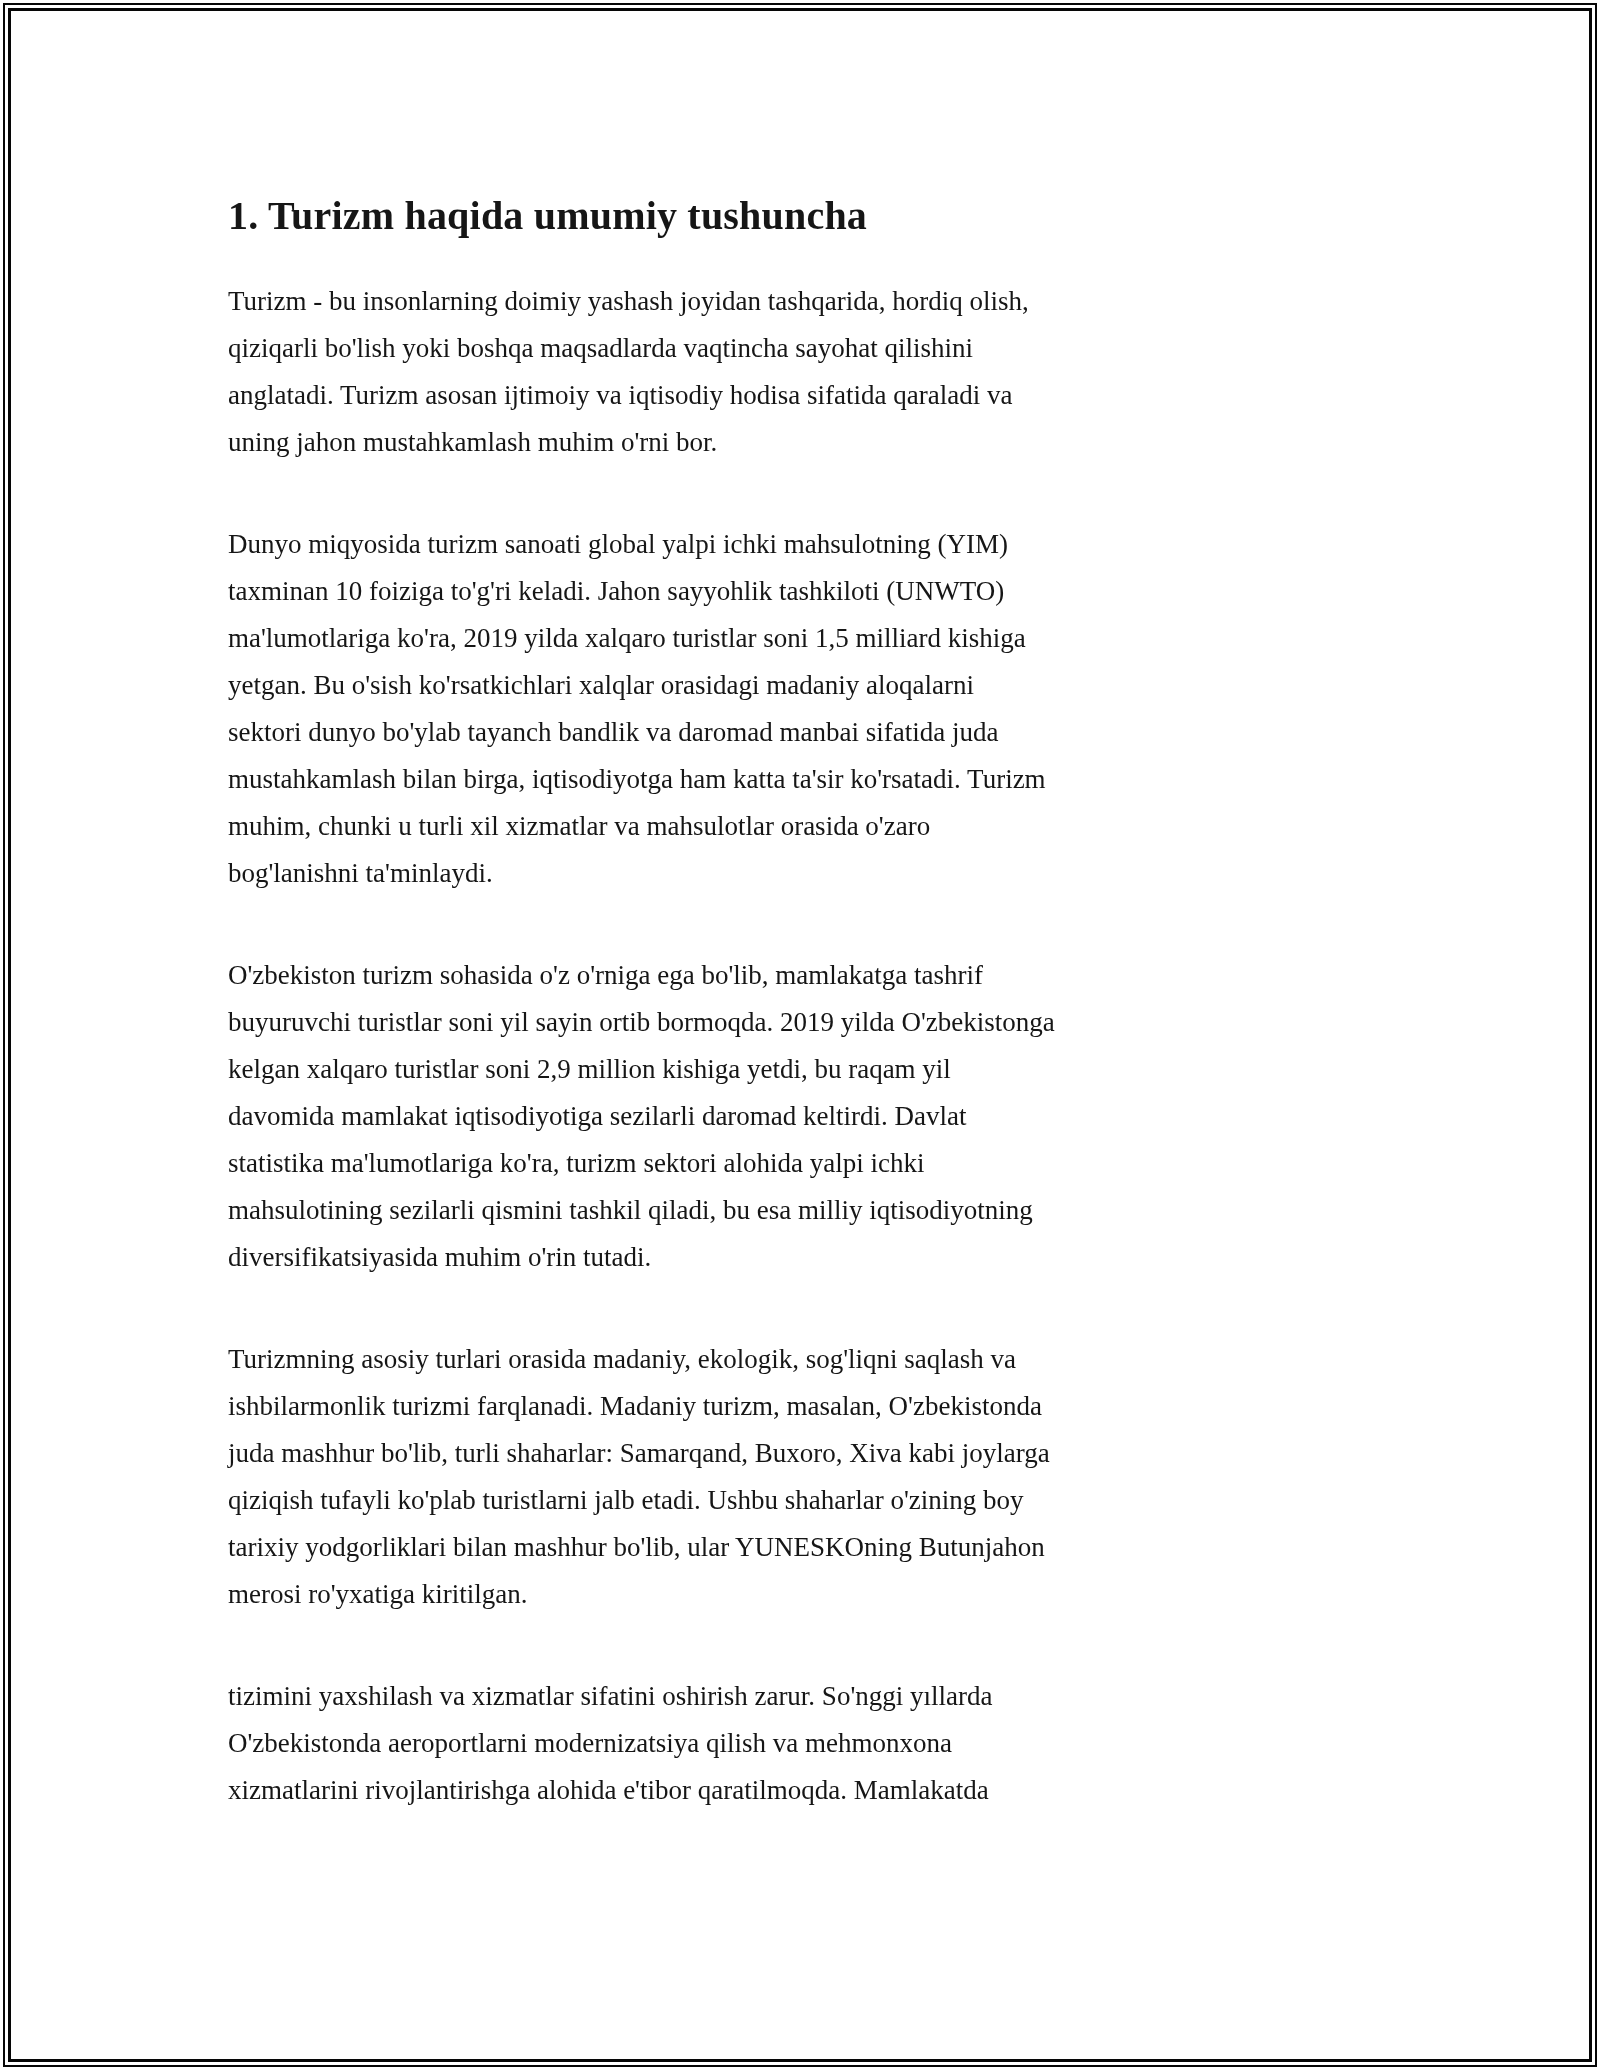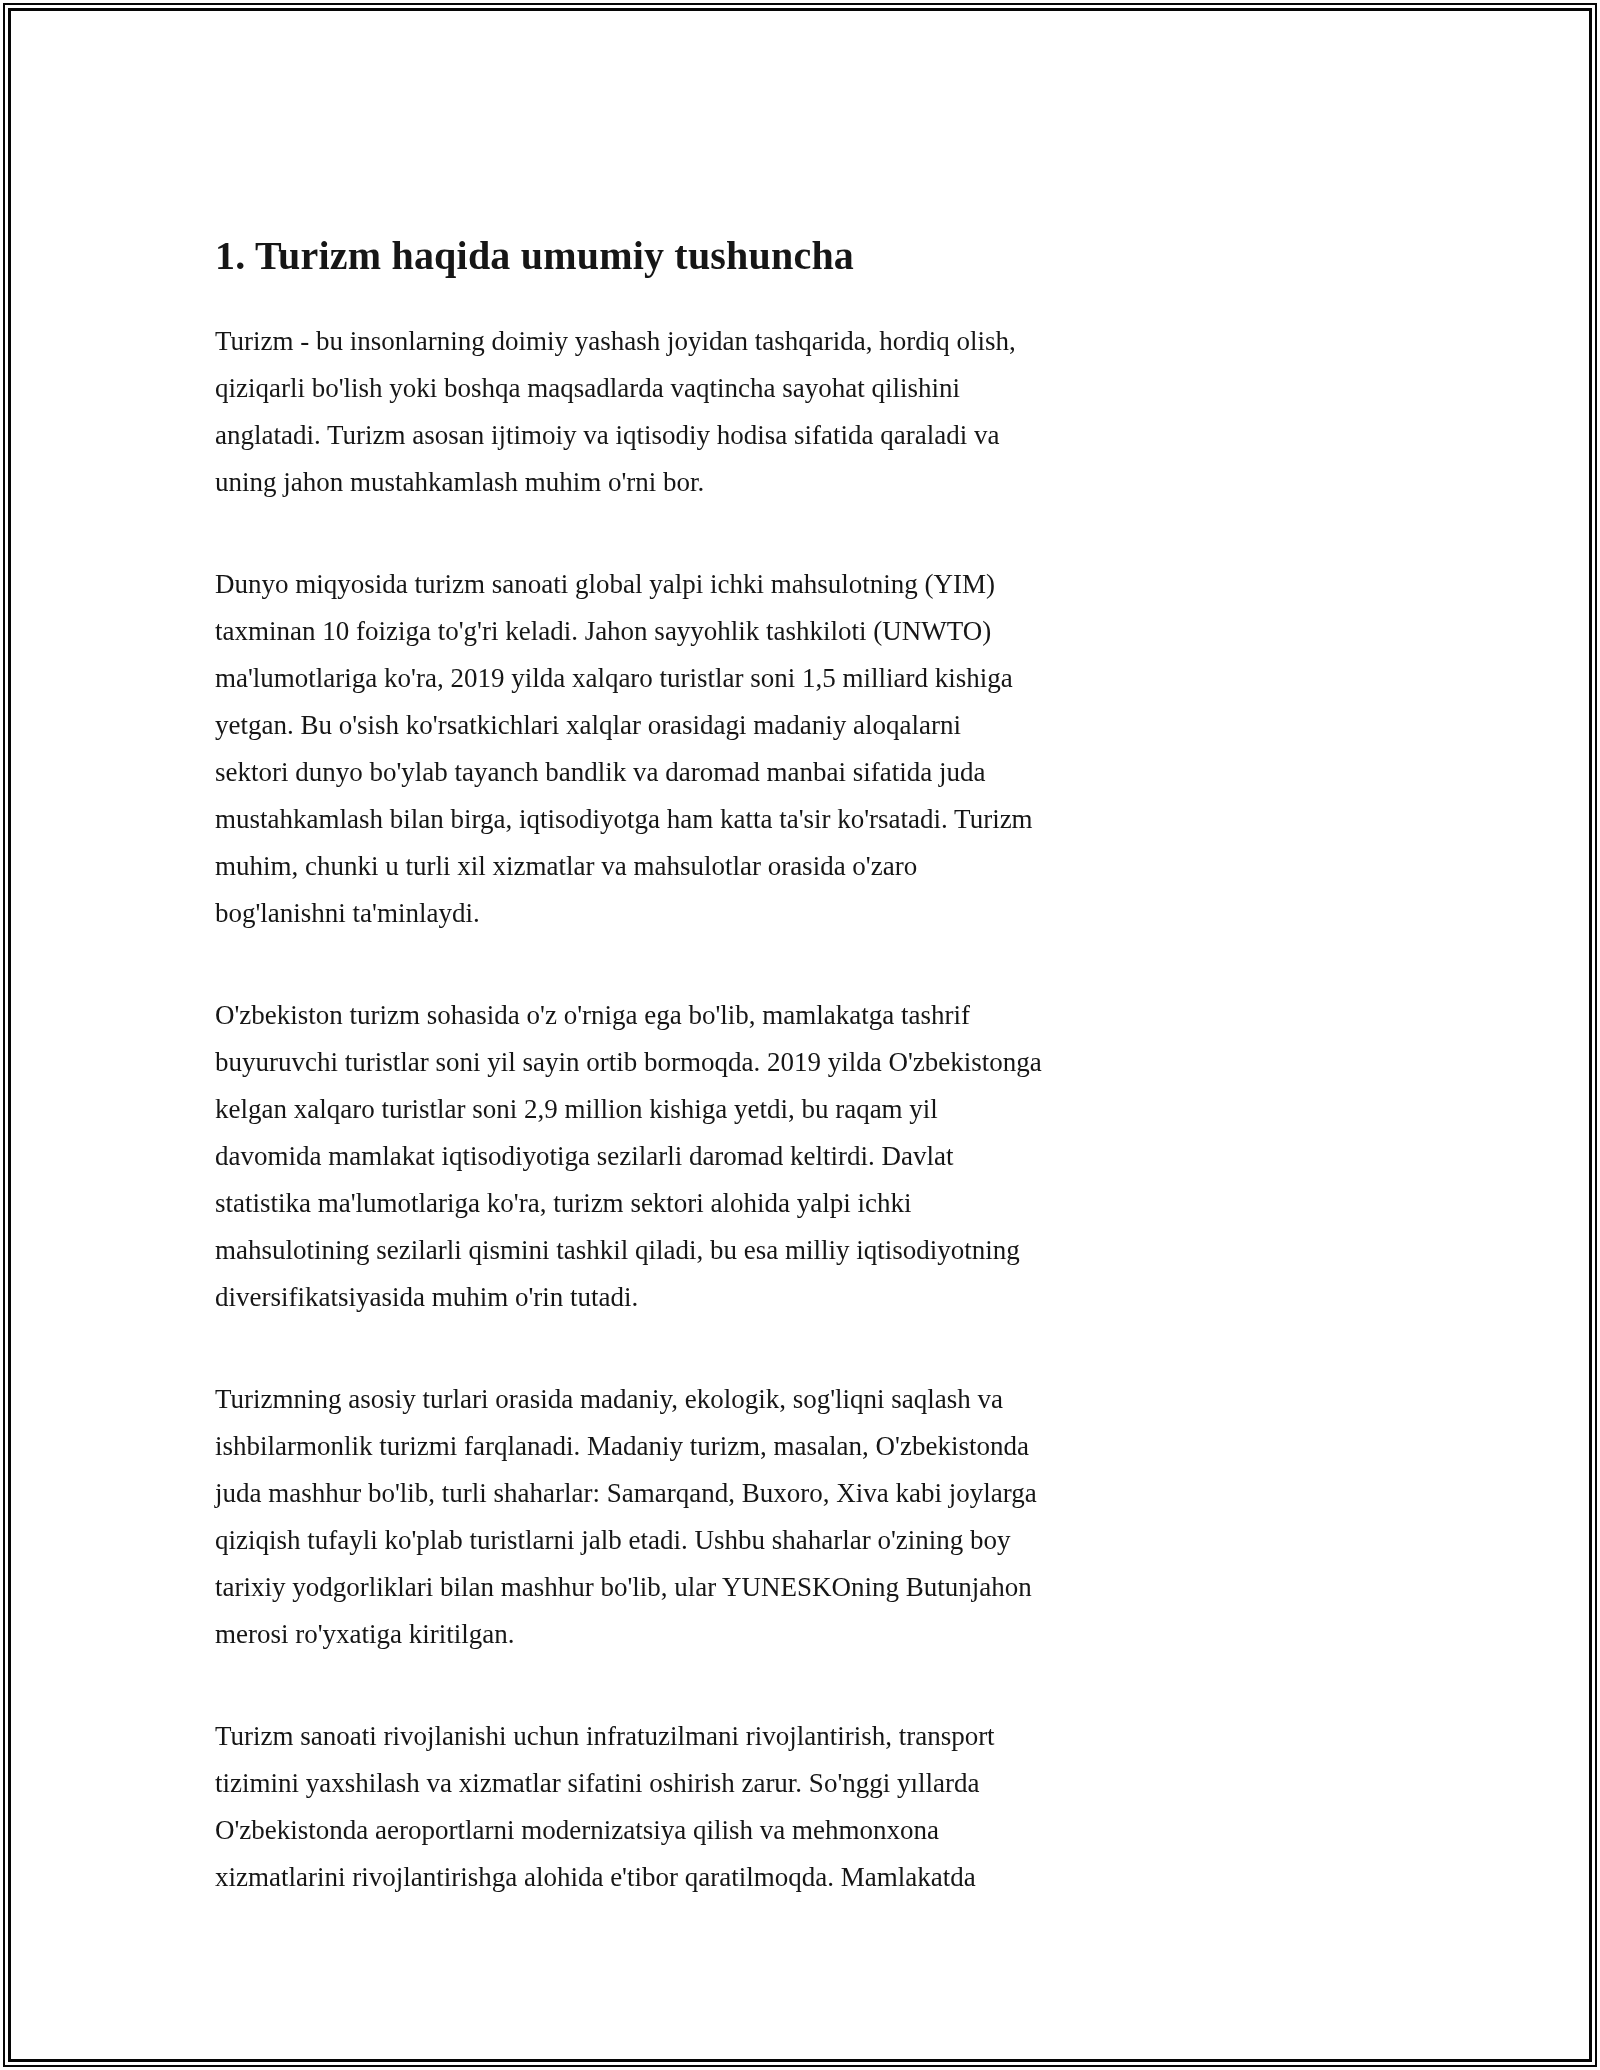--- a/index.html
+++ b/index.html
@@ -21,24 +21,23 @@
     border: 2px solid #060606;
     pointer-events: none;
   }
   .frame-inner {
     position: absolute;
     left: 3px; top: 3px; right: 3px; bottom: 3px;
     border: 3px solid #060606;
   }
   .content {
     position: absolute;
-    left: 215px;
+    left: 228px;
     top: 190px;
     width: 1190px;
-    margin-top: 40px;
   }
   .doc-title {
     margin: 0;
     font-size: 40px;
     font-weight: bold;
     line-height: 52px;
     letter-spacing: 0.2px;
     white-space: nowrap;
   }
   .para {
@@ -95,19 +94,18 @@
   <div class="para">
     <div class="line">Turizmning asosiy turlari orasida madaniy, ekologik, sog'liqni saqlash va</div>
     <div class="line">ishbilarmonlik turizmi farqlanadi. Madaniy turizm, masalan, O'zbekistonda</div>
     <div class="line">juda mashhur bo'lib, turli shaharlar: Samarqand, Buxoro, Xiva kabi joylarga</div>
     <div class="line">qiziqish tufayli ko'plab turistlarni jalb etadi. Ushbu shaharlar o'zining boy</div>
     <div class="line">tarixiy yodgorliklari bilan mashhur bo'lib, ular YUNESKOning Butunjahon</div>
     <div class="line">merosi ro'yxatiga kiritilgan.</div>
   </div>
 
   <div class="para">
-    <div class="line">Turizm sanoati rivojlanishi uchun infratuzilmani rivojlantirish, transport</div>
     <div class="line">tizimini yaxshilash va xizmatlar sifatini oshirish zarur. So'nggi yıllarda</div>
     <div class="line">O'zbekistonda aeroportlarni modernizatsiya qilish va mehmonxona</div>
     <div class="line">xizmatlarini rivojlantirishga alohida e'tibor qaratilmoqda. Mamlakatda</div>
   </div>
 
 </div>
 
 </body></html>

